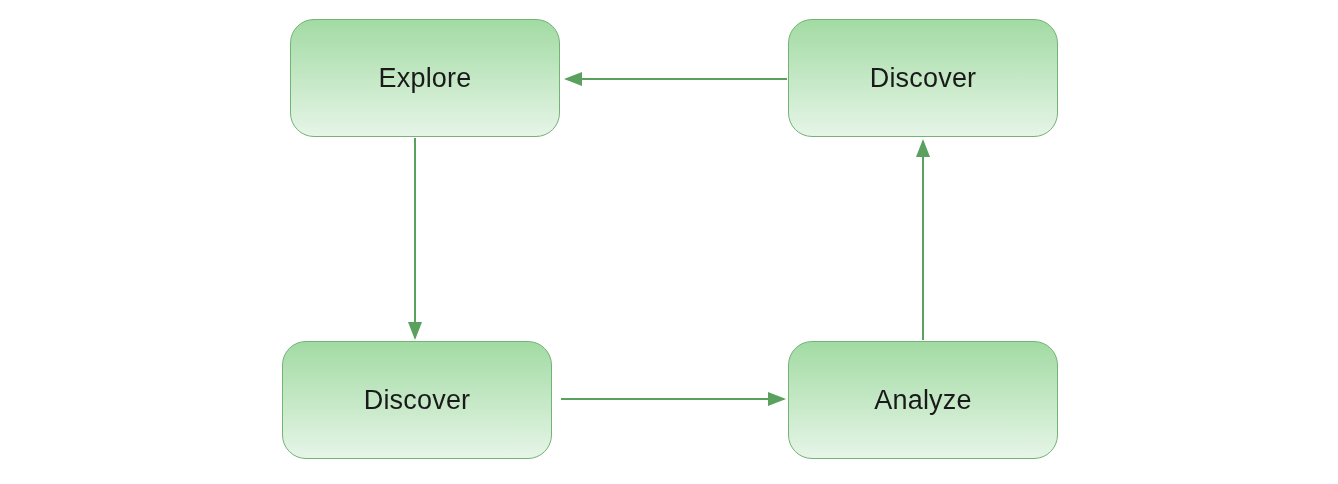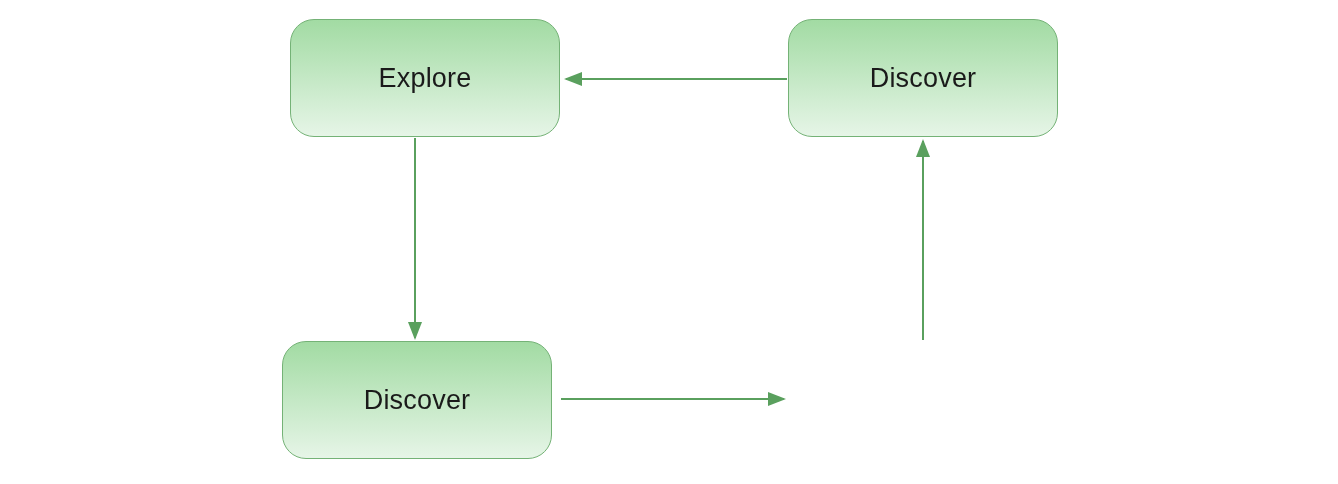--- a/index.html
+++ b/index.html
@@ -81,14 +81,17 @@
   </div>
 
   <div class="node node-improve">
     <span class="node-label">Discover</span>
   </div>
 
   <div class="node node-discover">
     <span class="node-label">Discover</span>
   </div>
 
+  <div class="node node-analyze">
+    <span class="node-label">Analyze</span>
+  </div>
 
 </div>
 
 </body></html>

